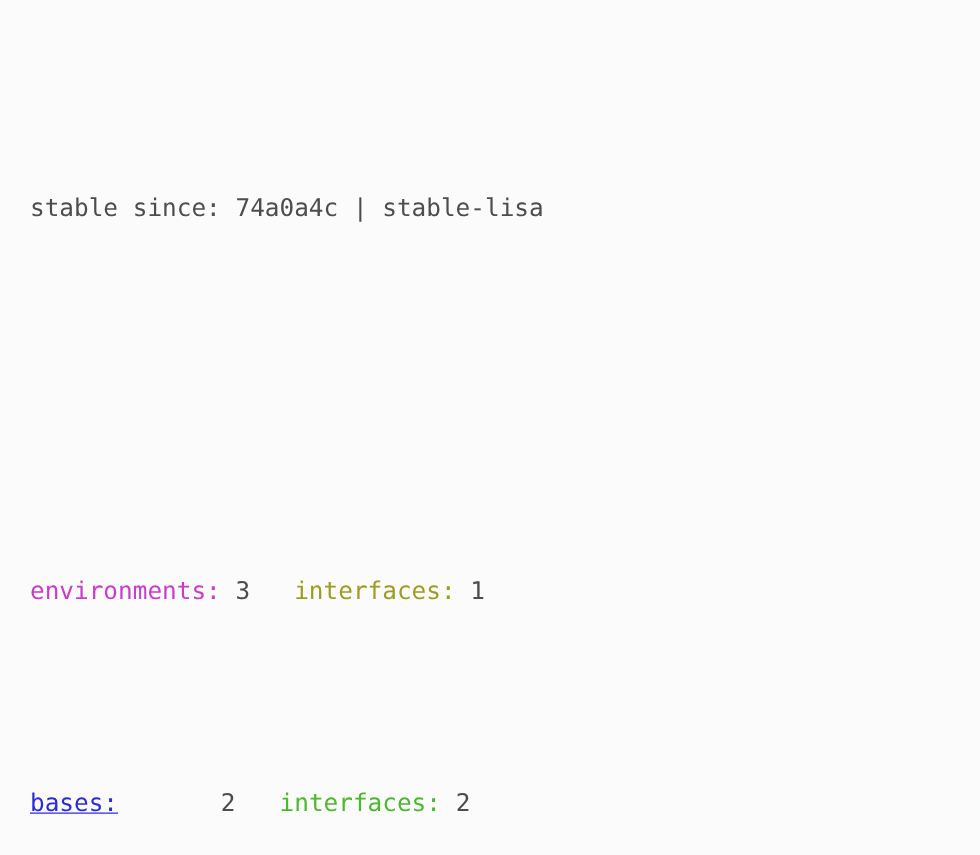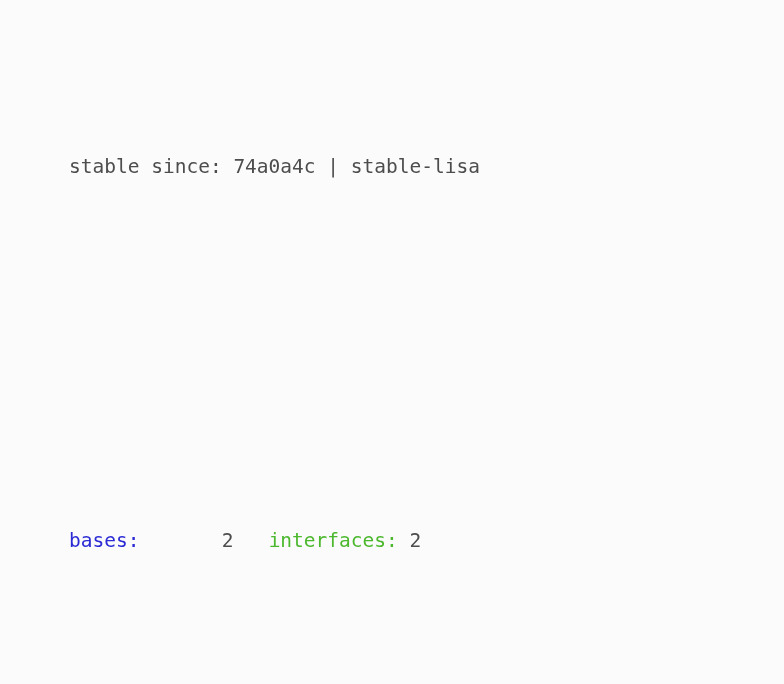--- a/index.html
+++ b/index.html
@@ -17,42 +17,42 @@
     padding: 14px 0 0 24px;
     font-size: 19.5px;
     line-height: 34px;
     letter-spacing: 0px;
     white-space: pre;
     color: #4d4d4d;
   }
   .line {
     height: 34px;
     white-space: pre;
-    margin-left: 45px;
   }
   .blank {
     height: 34px;
   }
   .gray    { color: #4d4d4d; }
   .magenta { color: #c83cc8; }
-  .blue    { color: #2b2bd6; }
+  .blue    { color: #2b2bd6; text-decoration: underline; }
   .olive   { color: #9d9d23; }
   .green   { color: #4cb82e; }
 </style>
 </head>
 <body>
 
 <div id="terminal">
 
   
   <div class="line"><span class="gray">stable since: </span><span class="gray">74a0a4c</span><span class="gray"> | </span><span class="gray">stable-lisa</span></div>
 
   <div class="blank"></div>
 
   
+  <div class="line"><span class="magenta">environments:</span><span class="gray"> </span><span class="gray">3</span><span class="gray">   </span><span class="olive">interfaces:</span><span class="gray"> </span><span class="gray">1</span></div>
 
   
   <div class="line"><span class="blue">bases:</span><span class="gray">       </span><span class="gray">2</span><span class="gray">   </span><span class="green">interfaces:</span><span class="gray"> </span><span class="gray">2</span></div>
 
   
 
   
   
 
   

